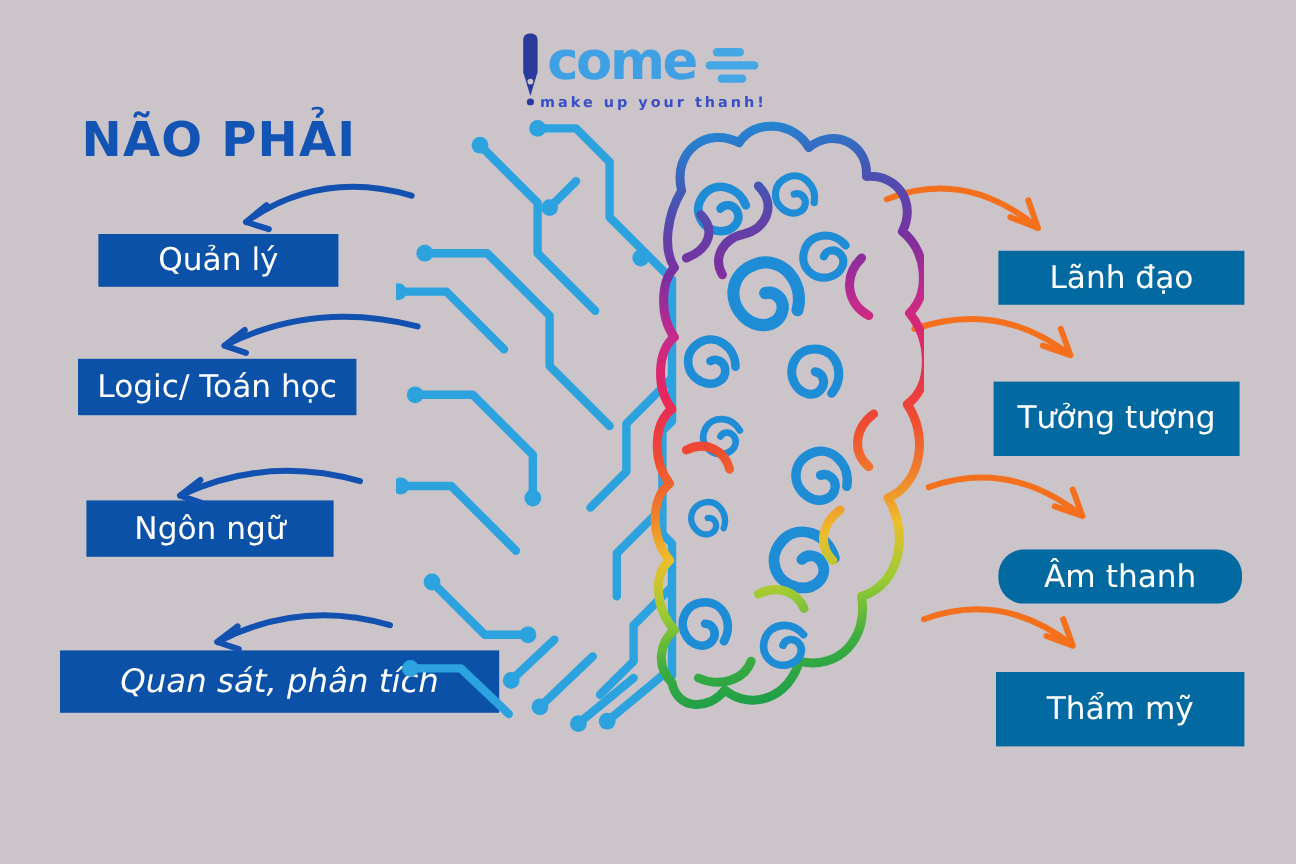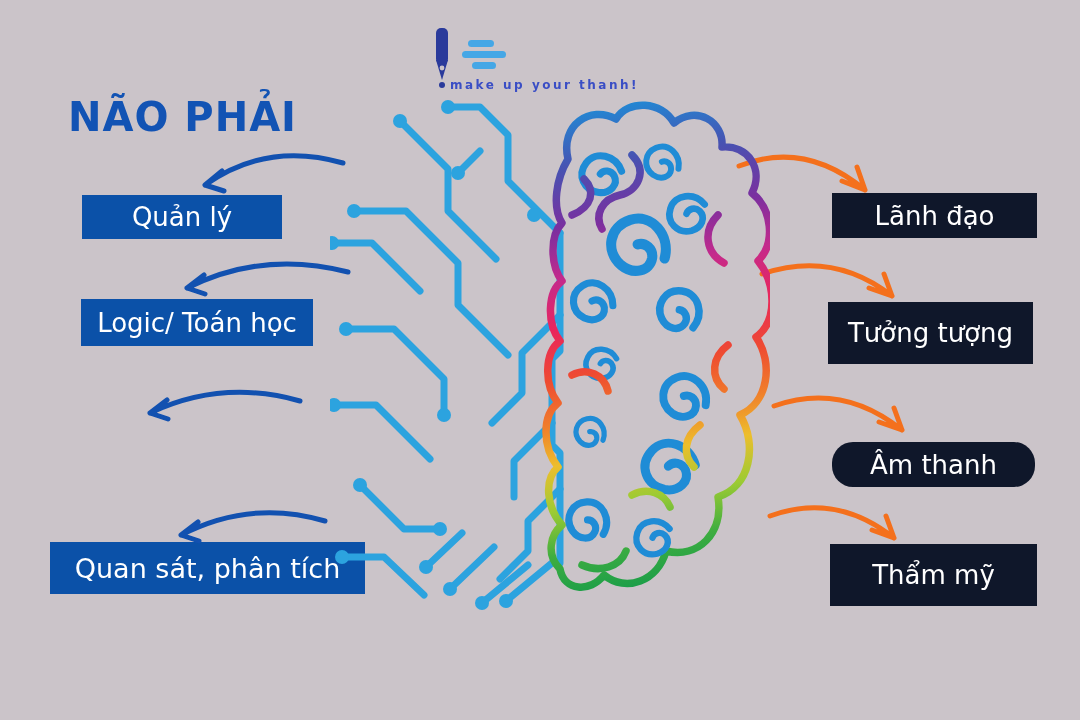--- a/index.html
+++ b/index.html
@@ -20,25 +20,25 @@
   .speed i:nth-child(3){top:22px;left:14px;width:24px;}
   .tagline{position:absolute;left:20px;top:52px;font-size:12px;font-weight:700;color:#3a4ec5;letter-spacing:2.5px;white-space:nowrap;}
   
   .side-title{position:absolute;font-size:40px;font-weight:800;letter-spacing:1px;white-space:nowrap;}
   .title-left{left:68px;top:94px;color:#1253b4;}
   .title-right{left:816px;top:94px;color:#f8700f;}
   
   .label-box{position:absolute;display:flex;align-items:center;justify-content:center;
     color:#ffffff;font-size:26px;white-space:nowrap;}
   .blue{background:#0b51a8;}
-  .orange{background:#0f172a;}
+  .orange{background:#0369a1;margin-top:16px;}
   .lb1{left:82px;top:195px;width:200px;height:44px;text-align:center;}
-  .lb2{left:65px;top:299px;width:232px;height:47px;margin-left:16px;}
+  .lb2{left:65px;top:299px;width:232px;height:47px;}
   .lb3{left:72px;top:417px;width:206px;height:47px;}
-  .lb4{left:50px;top:542px;width:315px;height:52px;font-size:27px;}
+  .lb4{left:50px;top:542px;width:366px;height:52px;font-size:27px;font-style:italic;}
   .rb1{left:832px;top:193px;width:205px;height:45px;}
   .rb2{left:828px;top:302px;width:205px;height:62px;}
   .rb3{left:832px;top:442px;width:203px;height:45px;border-radius:21px;}
   .rb4{left:830px;top:544px;width:207px;height:62px;}
   
   .arrow{position:absolute;}
   .arrow path{fill:none;stroke-linecap:round;stroke-linejoin:round;}
   .a-blue path{stroke:#1251b0;}
   .a-orange path{stroke:#f4701c;}
   .al1{left:195px;top:145px;}
@@ -62,33 +62,35 @@
 <div class="canvas">
 
   <div class="logo">
     <div class="logo-row">
       <svg class="pen" viewBox="0 0 24 62">
         <rect x="6" y="2" width="12" height="36" rx="5" fill="#2a3a9b"></rect>
         <path d="M 6,34 L 12,54 L 18,34 Z" fill="#2a3a9b"></path>
         <circle cx="12" cy="42" r="2.4" fill="#cbc4c9"></circle>
         <circle cx="12" cy="59" r="3" fill="#2a3a9b"></circle>
       </svg>
+      <div class="brand">come</div>
       <div class="speed">
           <i></i>
           <i></i>
           <i></i>
         </div>
     </div>
     <div class="tagline">make up your thanh!</div>
   </div>
 
   <div class="side-title title-left">NÃO PHẢI</div>
 
   <div class="label-box blue lb1">Quản lý</div>
   <div class="label-box blue lb2">Logic/ Toán học</div>
+  <div class="label-box blue lb3">Ngôn ngữ</div>
   <div class="label-box blue lb4">Quan sát, phân tích</div>
 
   <div class="label-box orange rb1">Lãnh đạo</div>
   <div class="label-box orange rb2">Tưởng tượng</div>
   <div class="label-box orange rb3">Âm thanh</div>
   <div class="label-box orange rb4">Thẩm mỹ</div>
 
   <svg class="arrow a-blue al1" width="158" height="56">
     <path d="M 148,18 Q 72,-4 10,40 M 10,40 L 27,26 M 10,40 L 29,46" stroke-width="5"></path>
   </svg>

